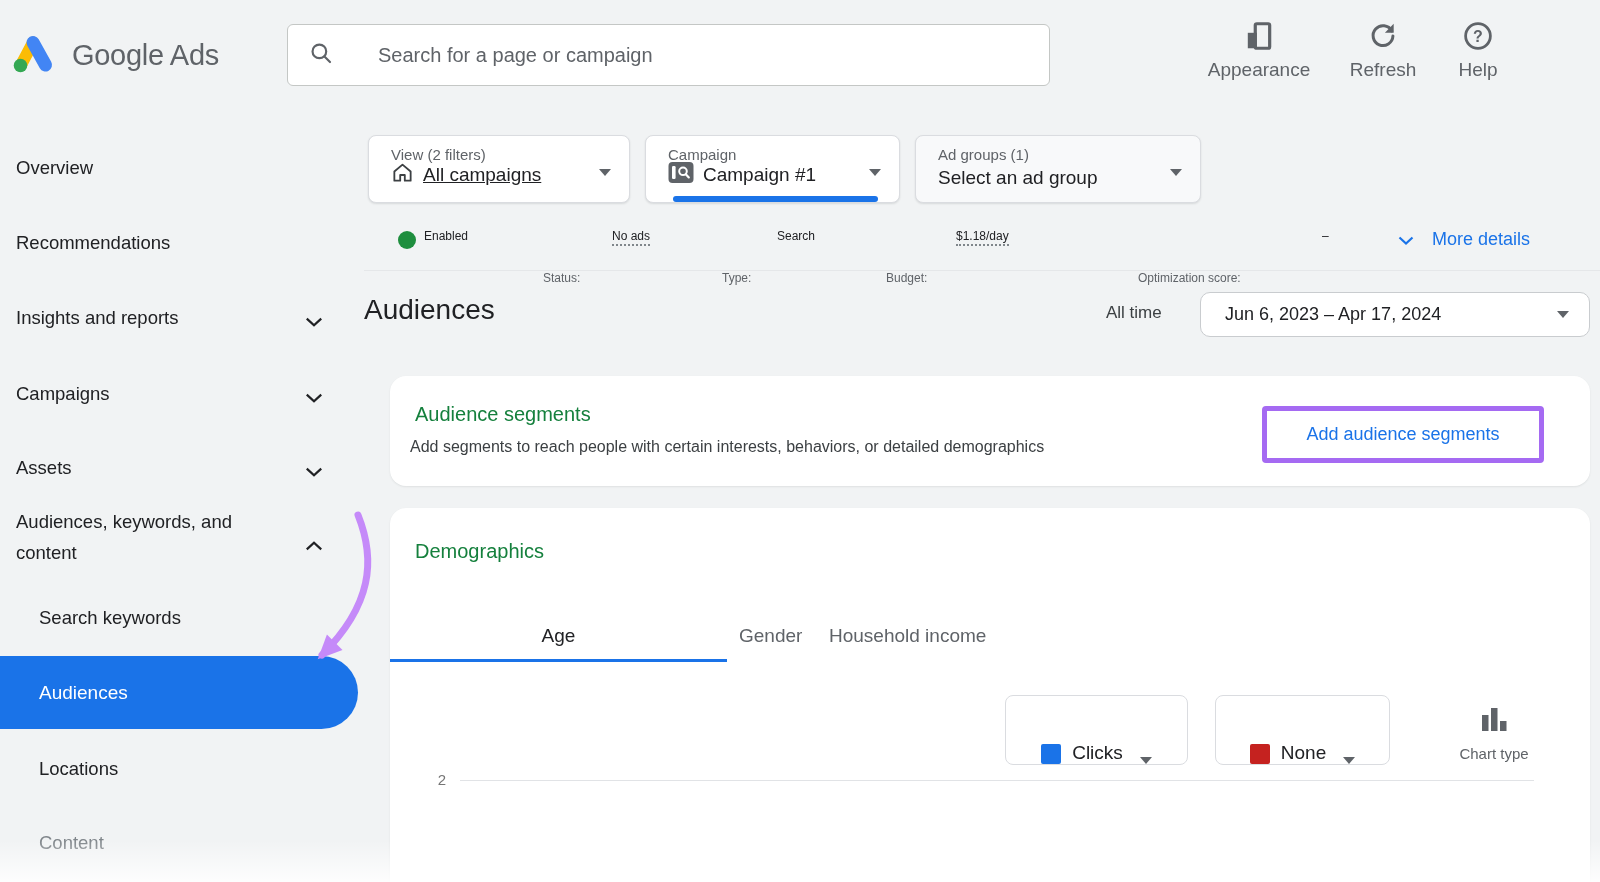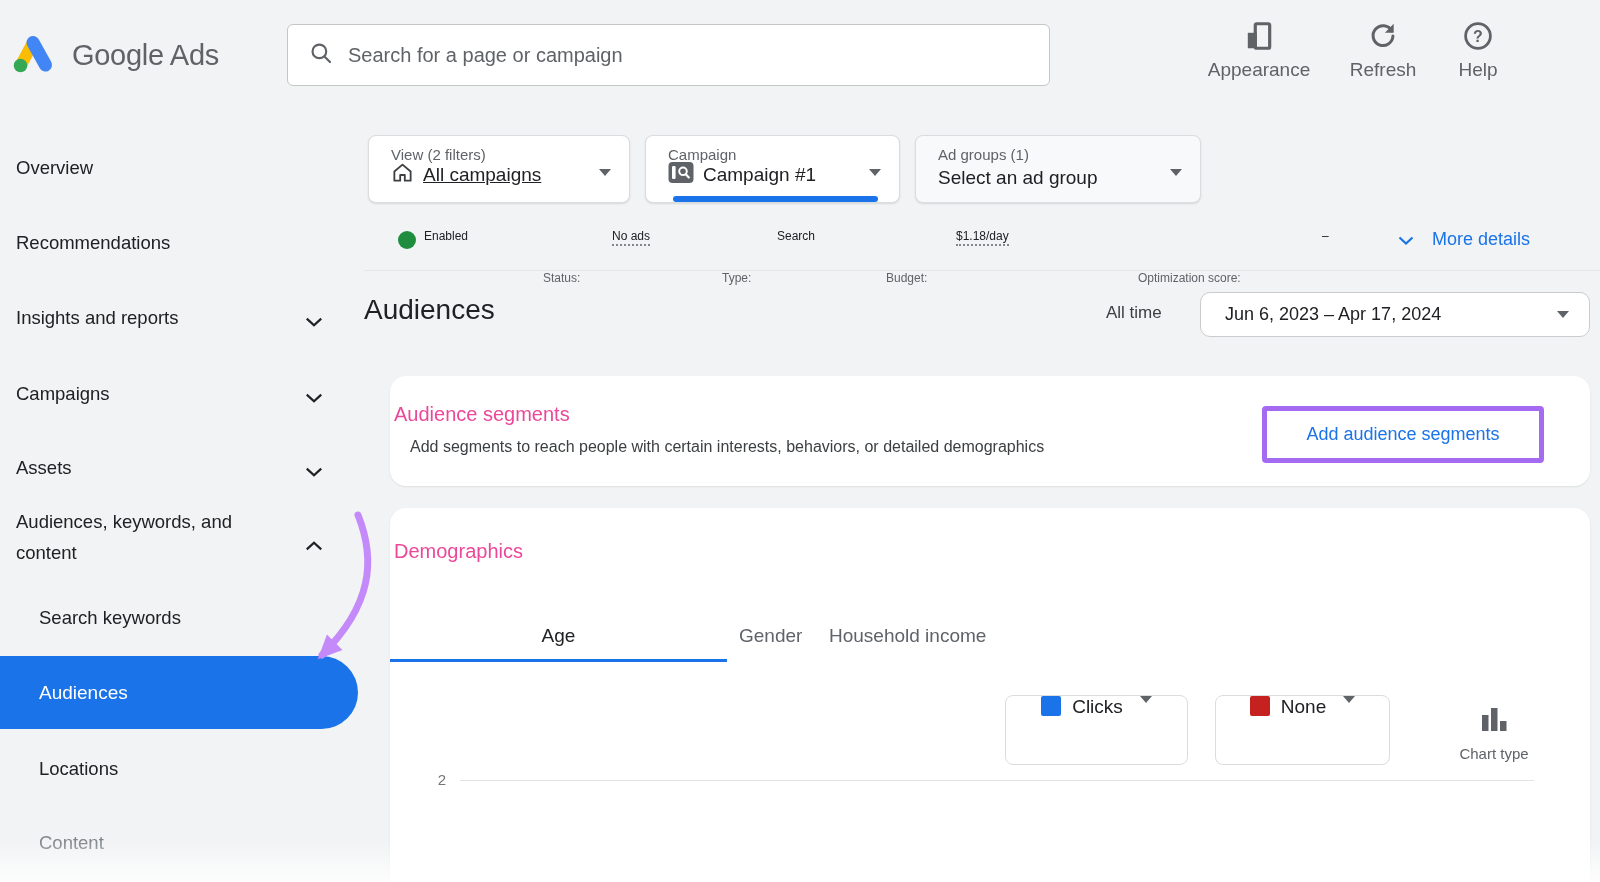--- a/index.html
+++ b/index.html
@@ -5,21 +5,21 @@
   * { margin:0; padding:0; box-sizing:border-box; }
   html,body { width:1600px; height:882px; }
   body { font-family:"Liberation Sans","DejaVu Sans",sans-serif; background:#f1f3f4; position:relative; overflow:hidden; color:#202124; }
   #app { position:absolute; inset:0; }
 
   
   .topbar { position:absolute; left:0; top:0; width:1592px; height:110px; }
   .brand { position:absolute; left:8px; top:30px; display:flex; align-items:center; }
   .brand-text { font-size:29px; font-weight:500; color:#5f6368; margin-left:14px; letter-spacing:-0.3px; }
   .searchbox { position:absolute; left:287px; top:24px; width:763px; height:62px; background:#fff;
-               border:1px solid #c4c7c5; border-radius:6px; display:flex; align-items:center; padding:0 20px; }
+               border:1px solid #c4c7c5; border-radius:6px; display:flex; align-items:center; padding:0 20px;gap:30px; }
   .searchbox input { border:none; outline:none; background:transparent; font-size:20px; color:#3c4043;
                      margin-left:14px; width:640px; font-family:inherit; }
   .searchbox input::placeholder { color:#5f6368; }
   .tb-action { position:absolute; top:18px; text-align:center; cursor:pointer; }
   .tb-action .ic { height:36px; display:flex; align-items:center; justify-content:center; }
   .tb-action .lbl { font-size:19px; color:#5f6368; margin-top:5px; }
   .act-appearance { left:1203px; width:112px; }
   .act-refresh { left:1340px; width:86px; }
   .act-help { left:1436px; width:84px; }
 
@@ -63,35 +63,35 @@
   .datebox { position:absolute; left:1200px; top:292px; width:390px; height:45px; background:#fff;
              border:1px solid #c9cccf; border-radius:10px; display:flex; align-items:center; padding:0 20px 0 24px; cursor:pointer; }
   .datebox .dtext { font-size:18px; color:#202124; flex:1; }
   .datebox .caret { position:static; margin-left:10px; }
 
   
   .card { position:absolute; left:390px; width:1200px; background:#fff; border-radius:16px;
           box-shadow:0 1px 2px rgba(60,64,67,.10); }
   .card-segments { top:376px; height:110px; }
   .card-demo { top:508px; height:420px; }
-  .card h2 { position:absolute; left:4px; font-size:20px; font-weight:500; color:#ec4899; }
+  .card h2 { position:absolute; left:25px; font-size:20px; font-weight:500; color:#15803d; }
   .seg-title { top:27px; }
   .seg-desc { position:absolute; left:20px; top:62px; font-size:16px; color:#3c4043; }
   .hl-box { position:absolute; left:872px; top:30px; width:282px; height:57px; border:5px solid #a56af2;
             border-radius:4px; display:flex; align-items:center; justify-content:center; }
   .hl-box a { font-size:18px; font-weight:500; color:#1a73e8; text-decoration:none; cursor:pointer; }
 
   .demo-title { top:32px; }
   .tab-age { position:absolute; left:0; top:117px; width:337px; text-align:center; font-size:19px; font-weight:500; color:#202124; cursor:pointer; }
   .tab-underline { position:absolute; left:0; top:151px; width:337px; height:3px; background:#1a73e8; }
   .tab-gender { position:absolute; left:349px; top:117px; font-size:19px; color:#5f6368; cursor:pointer; }
   .tab-income { position:absolute; left:439px; top:117px; font-size:19px; color:#5f6368; cursor:pointer; }
 
   .metric-btn { position:absolute; top:187px; height:70px; background:#fff; border:1px solid #dadce0; border-radius:8px;
-                display:flex; align-items:flex-start; justify-content:center; gap:11px; cursor:pointer; }
+                display:flex; align-items:flex-end; justify-content:center; gap:11px; cursor:pointer; }
   .btn-clicks { left:615px; width:183px; }
   .btn-none { left:825px; width:175px; }
   .swatch { width:20px; height:20px; border-radius:2px; }
   .metric-btn .mlabel { font-size:19px; color:#202124; }
   .metric-btn .caret { position:static; margin-left:6px; }
   .chart-type { position:absolute; left:1046px; top:195px; width:116px; text-align:center; cursor:pointer; }
   .chart-type .lbl { font-size:15px; font-weight:500; color:#5f6368; margin-top:4px; }
 
   .gridline { position:absolute; left:70px; top:272px; width:1074px; height:1px; background:#e1e3e6; }
   .ytick { position:absolute; left:36px; top:263px; width:20px; text-align:right; font-size:15px; color:#757575; }

